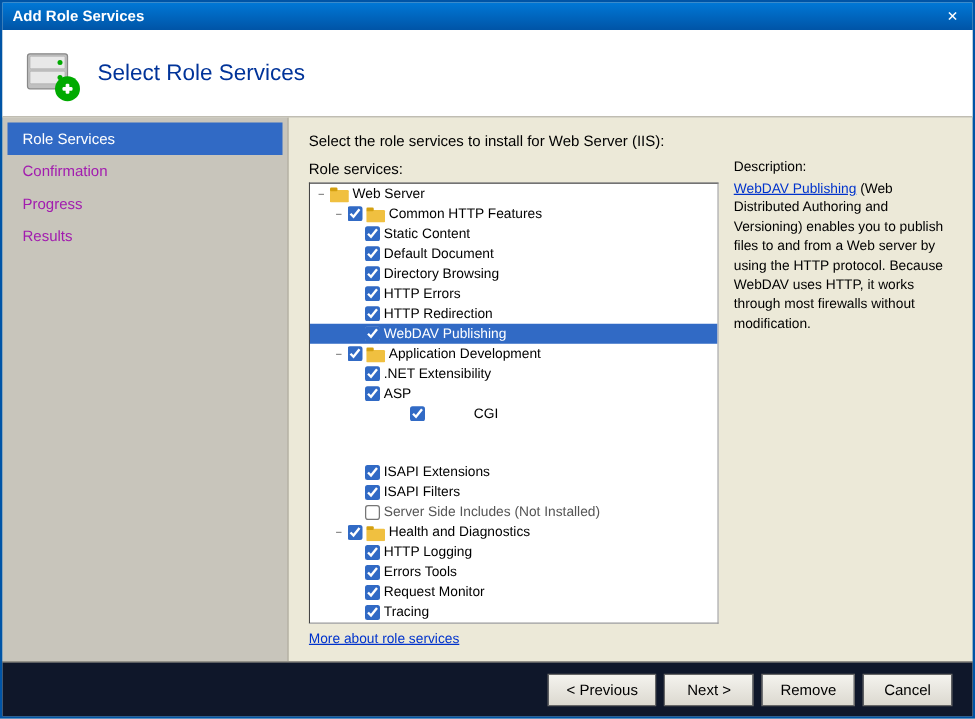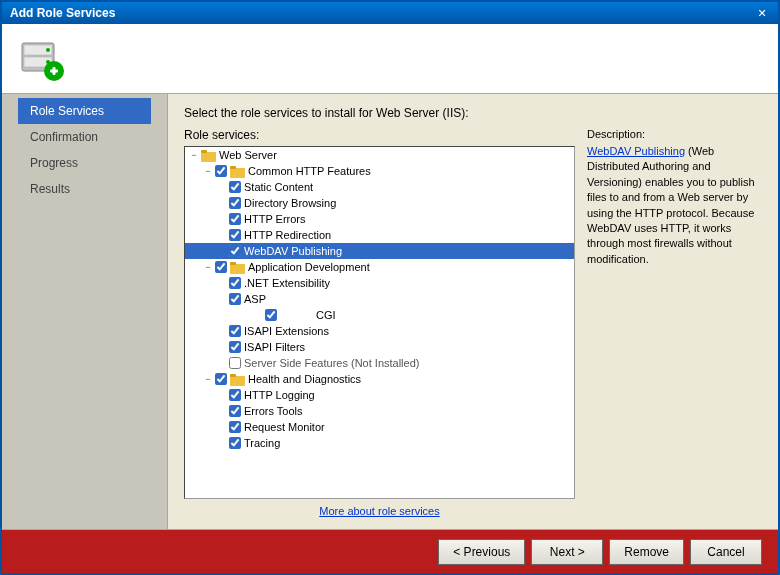--- a/index.html
+++ b/index.html
@@ -62,31 +62,31 @@
       font-size: 18px;
       font-weight: normal;
       color: #003399;
     }
     .content-area {
       display: flex;
       flex: 1;
       overflow: hidden;
     }
     .sidebar {
-      width: 166px;
+      width: 229px;
       background: #c8c5bb;
       border-right: 1px solid #aca899;
-      padding: 4px 16px;
+      padding: 4px 4px;
       flex-shrink: 0;
     }
     .sidebar-item {
       padding: 6px 12px;
       font-size: 12px;
       cursor: pointer;
-      color: #404040;
+      color: #a21caf;
     }
     .sidebar-item.active {
       background: #316ac5;
       color: white;
     }
     .main-panel {
       flex: 1;
       background: #ece9d8;
       padding: 12px 16px;
       display: flex;
@@ -167,24 +167,23 @@
       text-decoration: underline;
       cursor: pointer;
     }
     .more-link {
       color: #0033cc;
       text-decoration: underline;
       font-size: 11px;
       margin-top: 6px;
       cursor: pointer;
       display: inline-block;
-      text-align: center;
     }
     .footer {
-      background: #b91c1c;
+      background: #0f172a;
       border-top: 1px solid #aca899;
       padding: 8px 16px;
       display: flex;
       justify-content: flex-end;
       align-items: center;
       gap: 6px;
       height: 44px;
       flex-shrink: 0;
     }
     .btn {
@@ -225,20 +224,21 @@
         <rect x="6" y="10" width="28" height="10" rx="1" fill="#e8e8e8" stroke="#aaa" stroke-width="0.5"></rect>
         <rect x="6" y="22" width="28" height="10" rx="1" fill="#e8e8e8" stroke="#aaa" stroke-width="0.5"></rect>
         <circle cx="30" cy="15" r="2" fill="#00aa00"></circle>
         <circle cx="30" cy="27" r="2" fill="#00aa00"></circle>
 
         <circle cx="36" cy="36" r="10" fill="#00aa00"></circle>
         <rect x="32" y="34.5" width="8" height="3" rx="1" fill="white"></rect>
         <rect x="34.5" y="32" width="3" height="8" rx="1" fill="white"></rect>
       </svg>
     </div>
+    <div class="header-title">Select Role Services</div>
   </div>
 
   <div class="content-area">
 
     <div class="sidebar">
       <div class="sidebar-item active">Role Services</div>
       <div class="sidebar-item">Confirmation</div>
       <div class="sidebar-item">Progress</div>
       <div class="sidebar-item">Results</div>
     </div>
@@ -271,20 +271,25 @@
                 </svg>
               <span style="margin-left:2px;">Common HTTP Features</span>
             </div>
 
             <div class="tree-item" style="padding-left:30px;">
               <span class="tree-toggle" style="visibility:hidden;">−</span>
               <input type="checkbox" class="tree-checkbox" checked="" style="">
               <span>Static Content</span>
             </div>
 
+            <div class="tree-item" style="padding-left:30px;">
+              <span class="tree-toggle" style="visibility:hidden;">−</span>
+              <input type="checkbox" class="tree-checkbox" checked="" style="">
+              <span>Default Document</span>
+            </div>
 
             <div class="tree-item" style="padding-left:30px;">
               <span class="tree-toggle" style="visibility:hidden;">−</span>
               <input type="checkbox" class="tree-checkbox" checked="" style="">
               <span>Directory Browsing</span>
             </div>
 
             <div class="tree-item" style="padding-left:30px;">
               <span class="tree-toggle" style="visibility:hidden;">−</span>
               <input type="checkbox" class="tree-checkbox" checked="" style="">
@@ -325,36 +330,36 @@
               <input type="checkbox" class="tree-checkbox" checked="" style="">
               <span>ASP</span>
             </div>
 
             <div class="tree-item" style="padding-left:30px;gap:36px;">
               <span class="tree-toggle" style="visibility:hidden;">−</span>
               <input type="checkbox" class="tree-checkbox" checked="" style="">
               <span>CGI</span>
             </div>
 
-            <div class="tree-item" style="padding-left:30px;">
+            <div class="tree-item" style="padding-left:30px;margin-top:31px;">
               <span class="tree-toggle" style="visibility:hidden;">−</span>
               <input type="checkbox" class="tree-checkbox" checked="" style="">
               <span>ISAPI Extensions</span>
             </div>
 
             <div class="tree-item" style="padding-left:30px;">
               <span class="tree-toggle" style="visibility:hidden;">−</span>
               <input type="checkbox" class="tree-checkbox" checked="" style="">
               <span>ISAPI Filters</span>
             </div>
 
             <div class="tree-item" style="padding-left:30px; color:#555;">
               <span class="tree-toggle" style="visibility:hidden;">−</span>
               <input type="checkbox" class="tree-checkbox" style="">
-              <span>Server Side Features  (Not Installed)</span>
+              <span>Server Side Includes  (Not Installed)</span>
             </div>
 
             <div class="tree-item" style="padding-left:16px;">
               <span class="tree-toggle">−</span>
               <input type="checkbox" class="tree-checkbox" checked="" style="">
               <svg class="folder-svg" viewBox="0 0 16 13">
                   <rect x="0" y="3" width="15" height="10" rx="1" fill="#f0c040"></rect>
                   <rect x="0" y="1" width="6" height="3" rx="1" fill="#d4a010"></rect>
                 </svg>
               <span style="margin-left:2px;">Health and Diagnostics</span>

